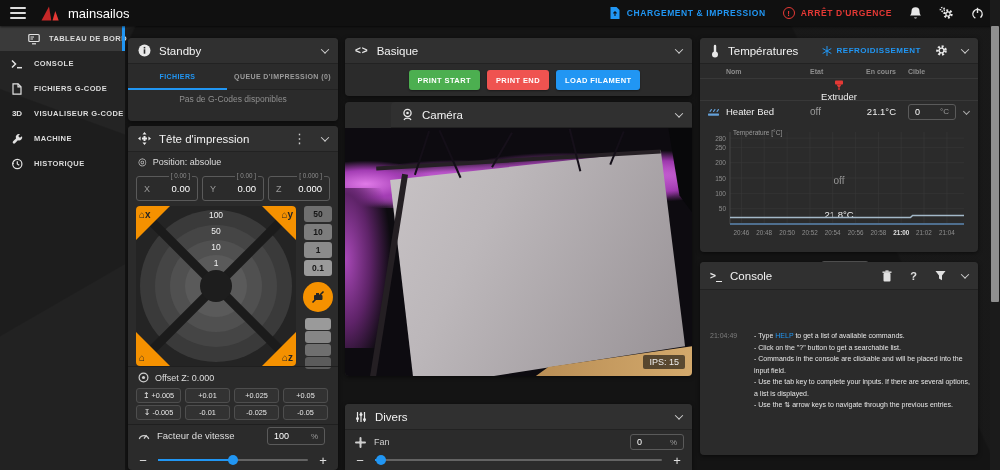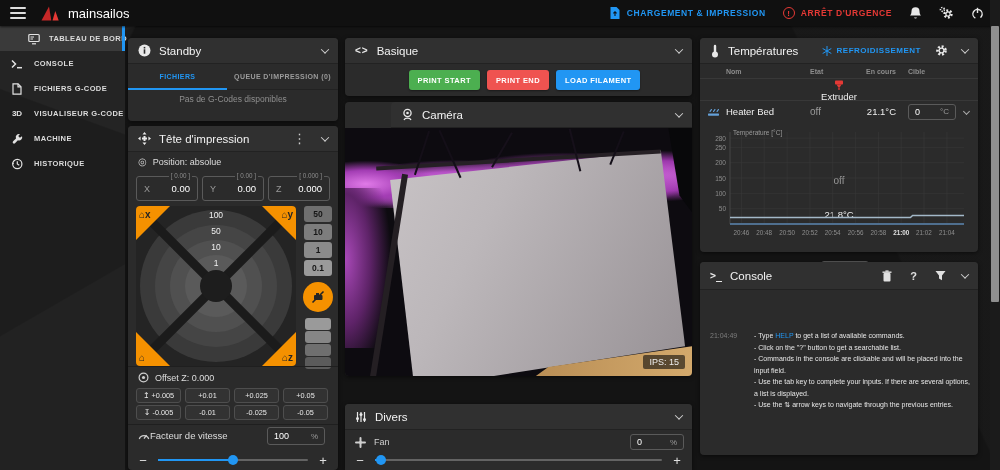--- a/index.html
+++ b/index.html
@@ -59,21 +59,21 @@
   .cross{position:absolute;left:50%;top:50%;width:226px;height:9px;background:#1b1b1b;}
   .ring-label{position:absolute;width:100%;text-align:center;color:#f0f0f0;font-size:8.5px;pointer-events:none;}
   .corner{position:absolute;width:34px;height:34px;background:#f59100;display:flex;align-items:center;justify-content:center;cursor:pointer;}
   .corner span{color:#252525;font-size:10px;font-weight:bold;}
   .zcol{position:absolute;left:176px;top:80px;width:28px;}
   .zbtn{position:absolute;left:0;width:28px;height:16px;border-radius:3px;color:#161616;font-size:8.5px;font-weight:bold;display:flex;align-items:center;justify-content:center;cursor:pointer;}
   .motor-btn{position:absolute;left:-1px;top:76px;width:30px;height:30px;border-radius:50%;background:#f59100;display:flex;align-items:center;justify-content:center;cursor:pointer;}
   .pillseg{position:absolute;left:1px;width:26px;height:12px;border-radius:3px;cursor:pointer;}
   .offset-row{position:absolute;left:10px;display:flex;align-items:center;gap:6px;color:#dedede;font-size:9px;}
   .obtn{position:absolute;height:15px;width:45px;background:#323232;border:1px solid #4e4e4e;border-radius:3px;color:#e8e8e8;font-size:7.3px;display:flex;align-items:center;justify-content:center;gap:2px;cursor:pointer;}
-  .speed-row{position:absolute;left:10px;display:flex;align-items:center;color:#dedede;font-size:9.5px;}
+  .speed-row{position:absolute;left:10px;display:flex;align-items:center;gap:7px;color:#dedede;font-size:9.5px;}
   .val-box{display:flex;align-items:center;justify-content:space-between;border:1px solid #5a5a5a;border-radius:3px;padding:0 6px;cursor:text;}
   .val-num{color:#fff;font-size:9px;}
   .val-unit{color:#9a9a9a;font-size:8px;}
   .slider-row{position:absolute;display:flex;align-items:center;}
   .sl-minus,.sl-plus{color:#e0e0e0;font-size:13px;width:14px;text-align:center;cursor:pointer;line-height:1;}
   .sl-track{position:relative;height:2px;background:#636363;flex:1;margin:0 8px;border-radius:1px;cursor:pointer;}
   .sl-fill{position:absolute;left:0;top:0;bottom:0;background:#2196f3;}
   .sl-thumb{position:absolute;top:50%;width:10px;height:10px;border-radius:50%;background:#2196f3;transform:translate(-50%,-50%);cursor:grab;}
   
   .macro-row{position:absolute;left:0;top:32px;width:100%;display:flex;justify-content:center;gap:7px;}

